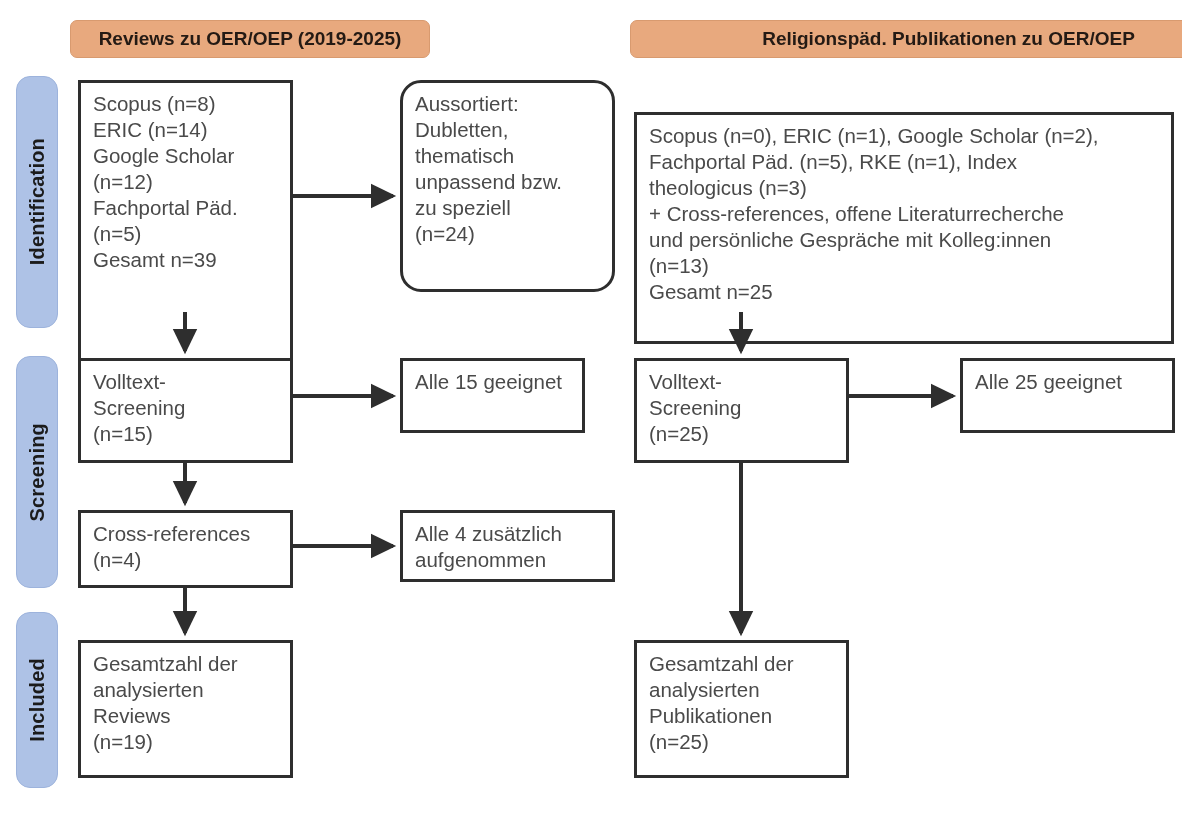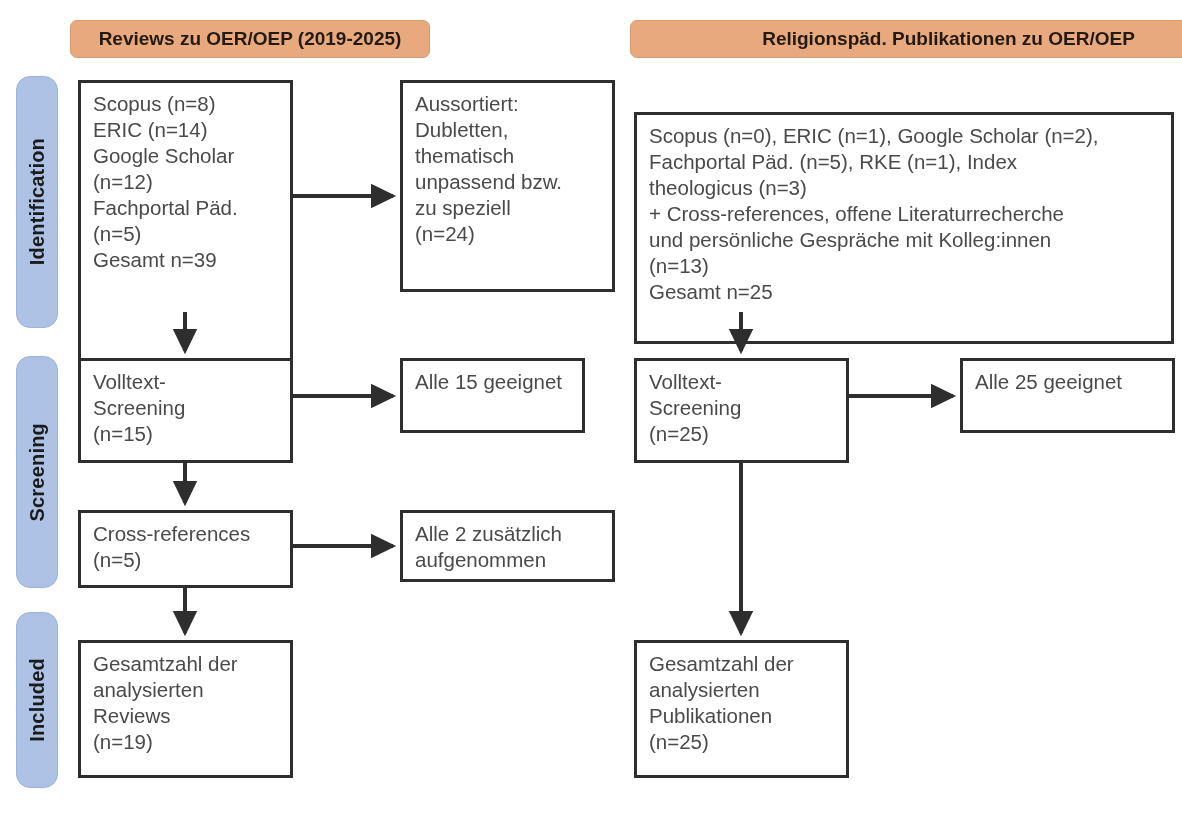--- a/index.html
+++ b/index.html
@@ -74,21 +74,21 @@
   }
   .box-text {
     font-size: 20.5px;
     line-height: 1.27;
     color: #4a4a4a;
     white-space: pre-line;
   }
 
   
   #box-sources-left   { left: 78px;  top: 80px;  width: 215px; height: 296px; }
-  #box-excluded       { left: 400px; top: 80px;  width: 215px; height: 212px; }
+  #box-excluded       { left: 400px; top: 80px;  width: 215px; height: 212px; border-radius: 21px; }
   #box-fulltext-left  { left: 78px;  top: 358px; width: 215px; height: 105px; }
   #box-allsuited-left { left: 400px; top: 358px; width: 185px; height: 75px;  }
   #box-crossrefs      { left: 78px;  top: 510px; width: 215px; height: 78px;  }
   #box-crossrefs-note { left: 400px; top: 510px; width: 215px; height: 72px;  }
   #box-total-left     { left: 78px;  top: 640px; width: 215px; height: 138px; }
 
   
   #box-sources-right   { left: 634px; top: 80px;  width: 540px; height: 232px; margin-top: 32px; }
   #box-fulltext-right  { left: 634px; top: 358px; width: 215px; height: 105px; }
   #box-allsuited-right { left: 960px; top: 358px; width: 215px; height: 75px;  }
@@ -152,25 +152,25 @@
 Screening
 (n=15)</div>
   </div>
 
   <div class="box" id="box-allsuited-left">
     <div class="box-text">Alle 15 geeignet</div>
   </div>
 
   <div class="box" id="box-crossrefs">
     <div class="box-text">Cross-references
-(n=5)</div>
+(n=4)</div>
   </div>
 
   <div class="box" id="box-crossrefs-note">
-    <div class="box-text">Alle 2 zusätzlich
+    <div class="box-text">Alle 4 zusätzlich
 aufgenommen</div>
   </div>
 
   <div class="box" id="box-total-left">
     <div class="box-text">Gesamtzahl der
 analysierten
 Reviews
 (n=19)</div>
   </div>
 

